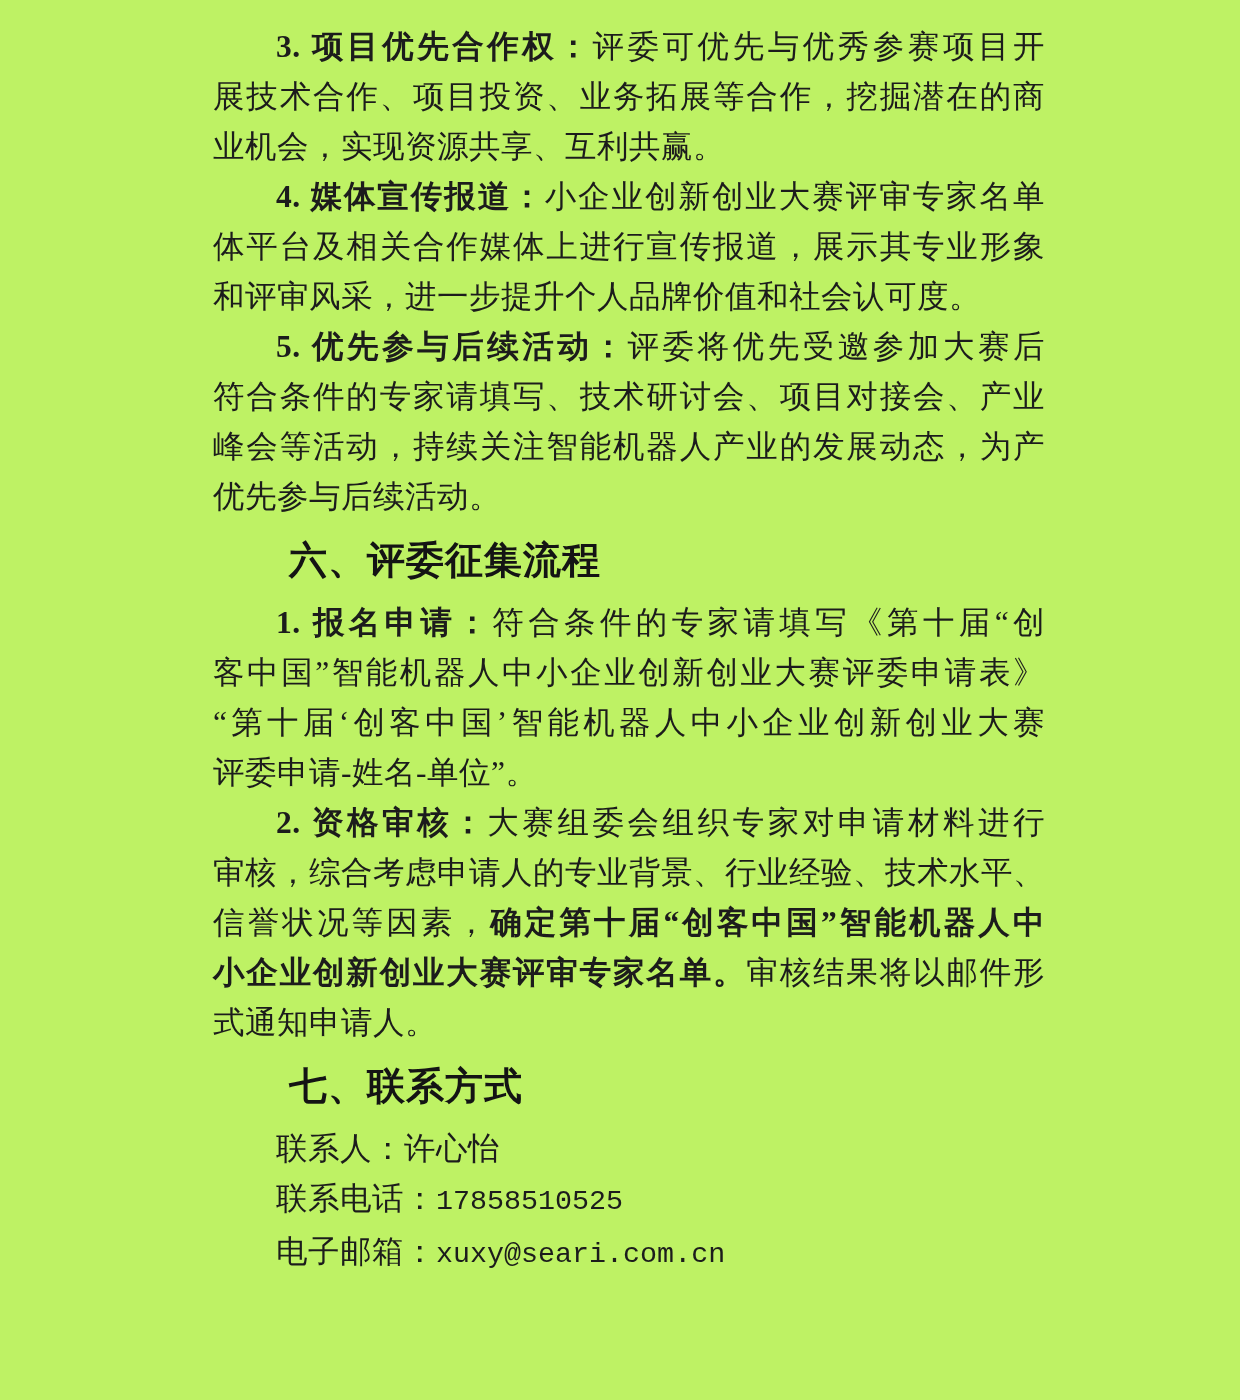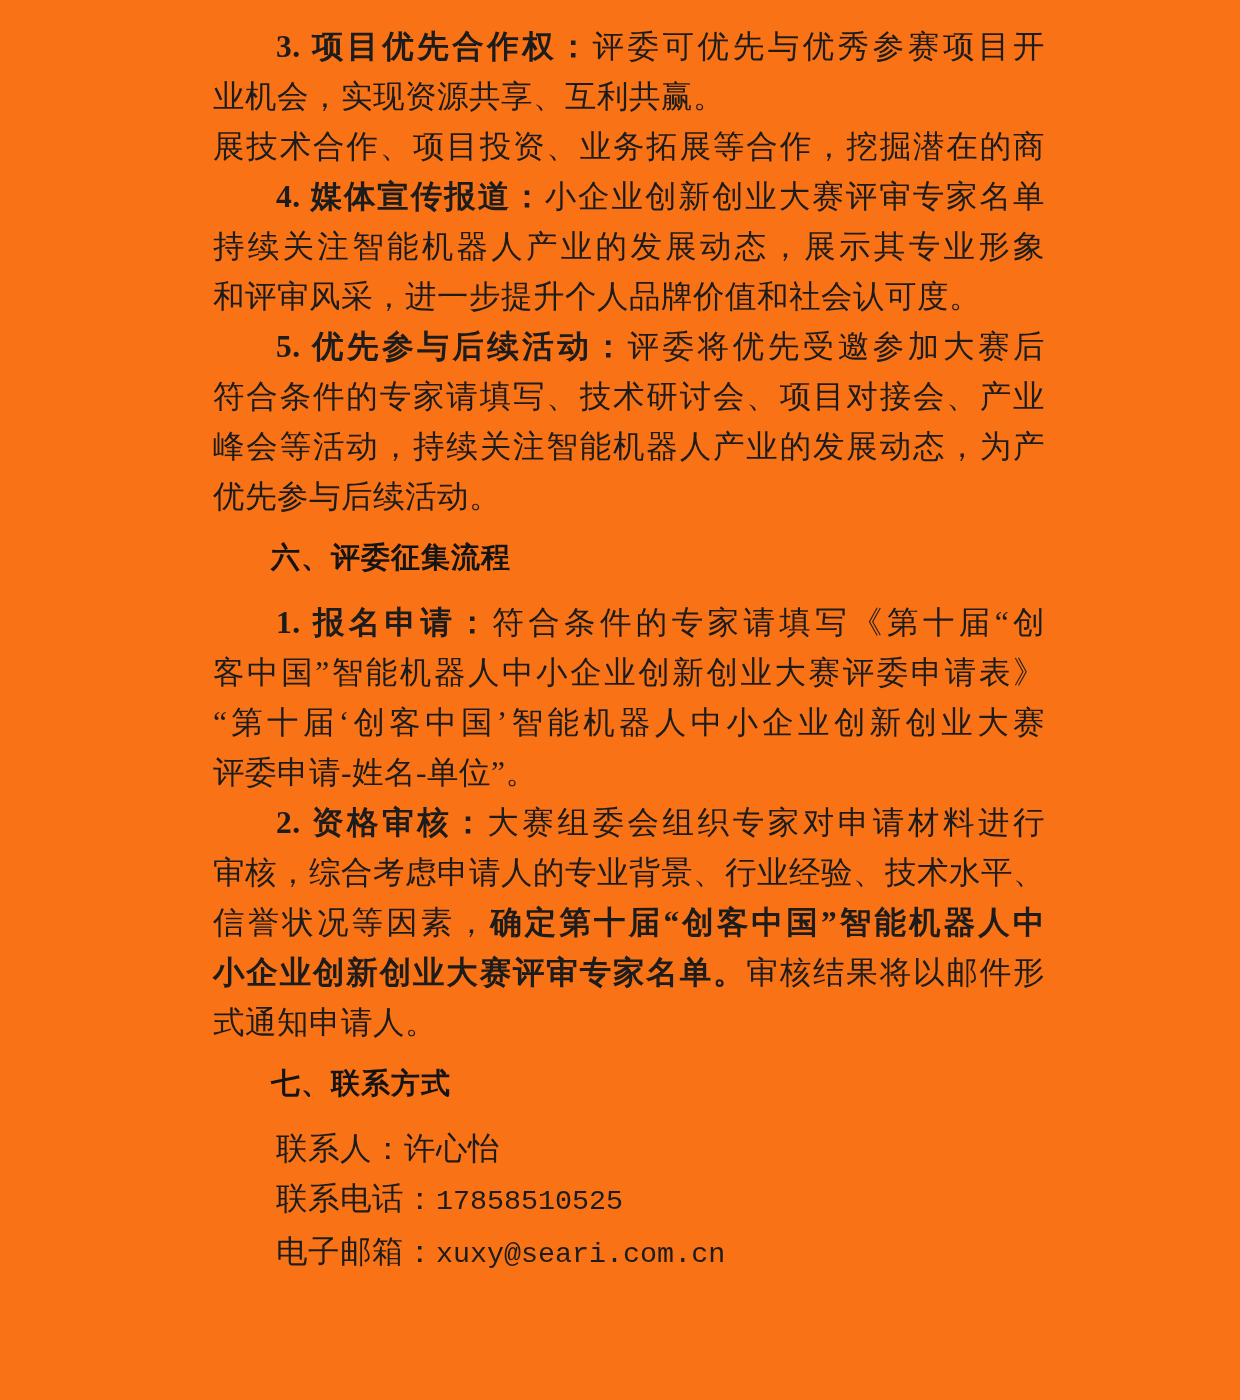--- a/index.html
+++ b/index.html
@@ -28,46 +28,46 @@
   .block.heading { margin: 13px 0 13px 0; }
   .line { width: 832px; }
   .line.indent { text-indent: 2em; }
   .line.justify {
     text-align: justify;
     text-align-last: justify;
     text-justify: inter-character;
   }
   .heading-line {
     padding-left: 2em;
-    font-family: Liberation Mono, monospace;
+    font-family: Liberation Sans, sans-serif;
     font-weight: 700;
-    font-size: 29px;
+    font-size: 38px;
     letter-spacing: 1px;
     color: #141414;
   }
   .seg.bold { font-weight: 700; }
   .seg.mono {
     font-family: "Liberation Mono", "DejaVu Sans Mono", monospace;
     font-size: 0.9em;
     letter-spacing: 0;
   }
 </style>
 </head>
 <body>
 
-<div class="page" style="background: #f97316; color: rgb(28, 28, 28);">
+<div class="page" style="background: #bef264; color: rgb(28, 28, 28);">
   <div class="doc" id="doc-root">
       <div class="block paragraph">
         <div class="line indent justify"><span class="seg bold">3. 项目优先合作权：</span><span class="seg">评委可优先与优秀参赛项目开</span></div>
+        <div class="line justify"><span class="seg">展技术合作、项目投资、业务拓展等合作，挖掘潜在的商</span></div>
         <div class="line"><span class="seg">业机会，实现资源共享、互利共赢。</span></div>
-        <div class="line justify"><span class="seg">展技术合作、项目投资、业务拓展等合作，挖掘潜在的商</span></div>
       </div>
       <div class="block paragraph">
         <div class="line indent justify"><span class="seg bold">4. 媒体宣传报道：</span><span class="seg">小企业创新创业大赛评审专家名单</span></div>
-        <div class="line justify"><span class="seg">持续关注智能机器人产业的发展动态，展示其专业形象</span></div>
+        <div class="line justify"><span class="seg">体平台及相关合作媒体上进行宣传报道，展示其专业形象</span></div>
         <div class="line"><span class="seg">和评审风采，进一步提升个人品牌价值和社会认可度。</span></div>
       </div>
       <div class="block paragraph">
         <div class="line indent justify"><span class="seg bold">5. 优先参与后续活动：</span><span class="seg">评委将优先受邀参加大赛后</span></div>
         <div class="line justify"><span class="seg">符合条件的专家请填写、技术研讨会、项目对接会、产业</span></div>
         <div class="line justify"><span class="seg">峰会等活动，持续关注智能机器人产业的发展动态，为产</span></div>
         <div class="line"><span class="seg">优先参与后续活动。</span></div>
       </div>
       <div class="block heading">
         <div class="heading-line">六、评委征集流程</div>

